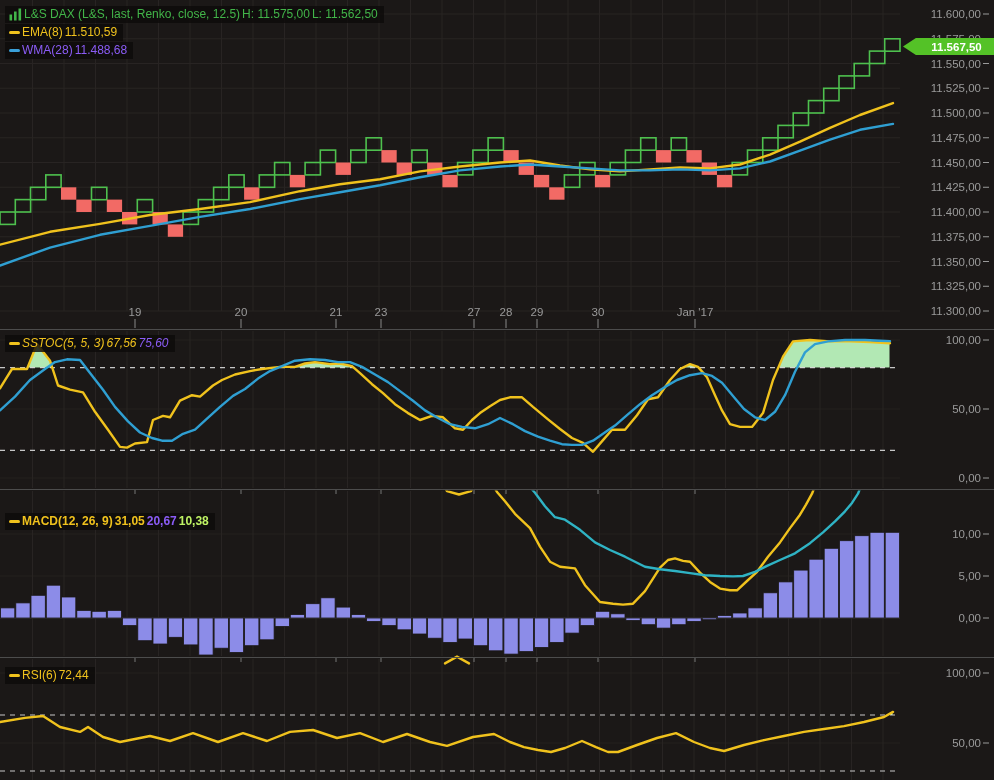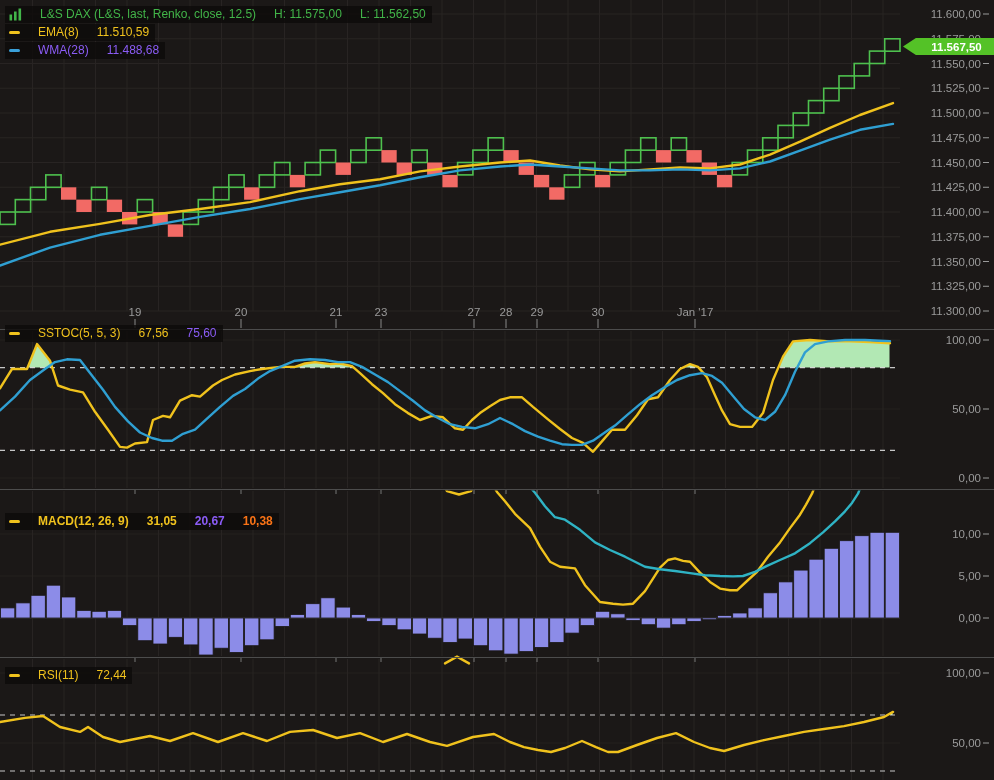--- a/index.html
+++ b/index.html
@@ -1,23 +1,23 @@
 <!DOCTYPE html>
 <html><head>
 <meta charset="utf-8">
 <style>
   html,body{margin:0;padding:0;background:#14110f;}
   .chart-root{position:relative;width:994px;height:780px;background:#1b1817;overflow:hidden;
     font-family:"Liberation Sans","DejaVu Sans",sans-serif;}
   svg text{font-family:"Liberation Sans","DejaVu Sans",sans-serif;}
   .hdr{position:absolute;left:5px;display:flex;flex-direction:column;align-items:flex-start;gap:1px;z-index:5;}
-  .chip{display:inline-flex;align-items:center;gap:18px;background:rgba(14,11,10,0.82);
+  .chip{display:inline-flex;align-items:center;gap:2px;background:rgba(14,11,10,0.82);
     padding:1px 6px 2px 4px;font-size:12px;line-height:14px;white-space:nowrap;}
   .c-green{color:#42b549}.c-yellow{color:#f0c21d}.c-blue{color:#8b5cf6}
-  .c-purple{color:#f97316}.c-white{color:#d9d9d9}
+  .c-purple{color:#bef264}.c-white{color:#d9d9d9}
   .swatch{display:inline-block;width:11px;height:3px;border-radius:1.5px;}
   .sw-y{background:#f0c21d}.sw-b{background:#3aa0d8}
   .price-tag{position:absolute;left:903px;top:38px;width:91px;height:17px;background:#54c227;
     clip-path:polygon(0 50%,13% 0,100% 0,100% 100%,13% 100%);display:flex;align-items:center;
     justify-content:center;padding-left:8px;font-size:11.5px;font-weight:bold;color:#ffffff;z-index:6;}
 </style>
 </head>
 <body>
 
 <div class="chart-root">
@@ -418,21 +418,21 @@
       <span class="c-yellow">11.510,59</span>
     </span>
     <span class="chip">
       <span class="swatch sw-b"></span>
       <span class="c-blue">WMA(28)</span>
       <span class="c-blue">11.488,68</span>
     </span>
   </div>
 
   
-  <div class="hdr" style="top:325px;">
+  <div class="hdr" style="top:335px;font-style:italic;">
     <span class="chip">
       <span class="swatch sw-y"></span>
       <span class="c-yellow">SSTOC(5, 5, 3)</span>
       <span class="c-yellow">67,56</span>
       <span class="c-blue">75,60</span>
     </span>
   </div>
 
   
   <div class="hdr" style="top:513px;font-weight:bold;">
@@ -442,21 +442,21 @@
       <span class="c-yellow">31,05</span>
       <span class="c-blue">20,67</span>
       <span class="c-purple">10,38</span>
     </span>
   </div>
 
   
   <div class="hdr" style="top:667px;">
     <span class="chip">
       <span class="swatch sw-y"></span>
-      <span class="c-yellow">RSI(11)</span>
+      <span class="c-yellow">RSI(6)</span>
       <span class="c-yellow">72,44</span>
     </span>
   </div>
 
   
   <div class="price-tag">
     <span>11.567,50</span>
   </div>
 </div>
 

